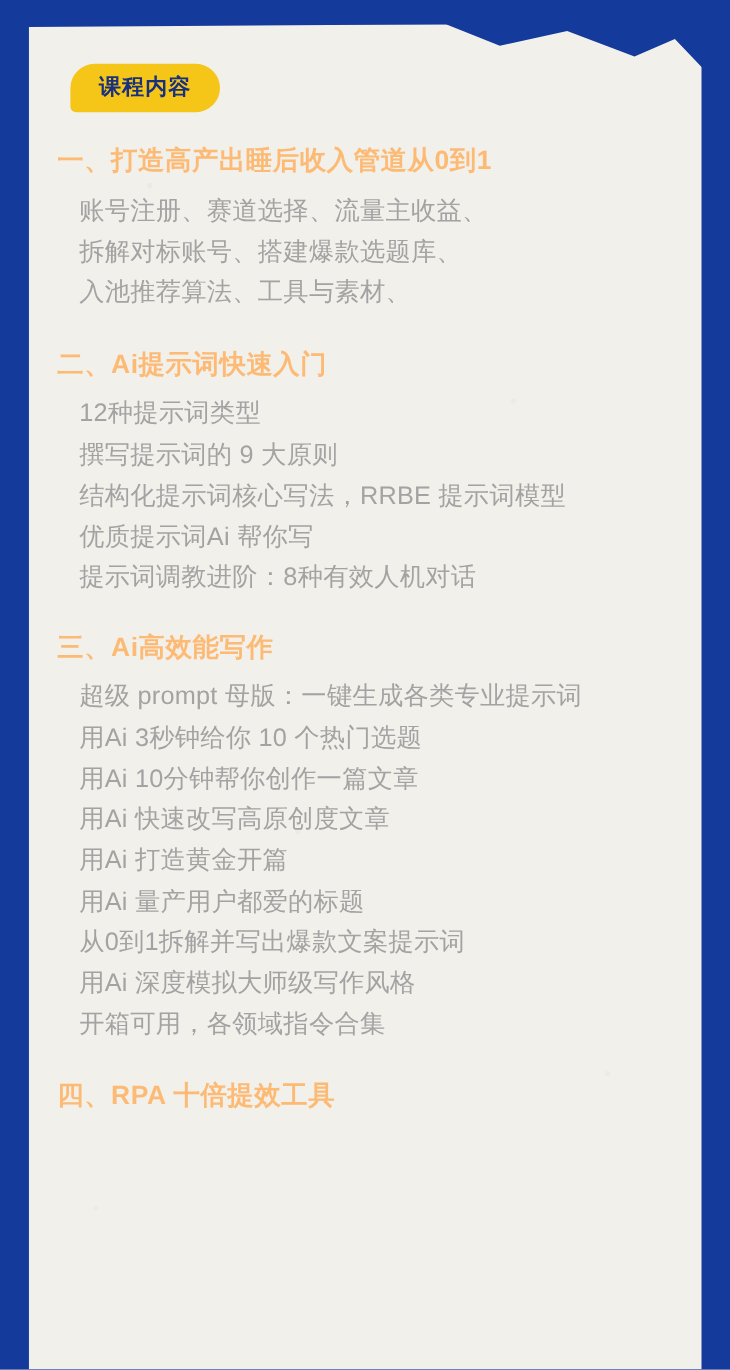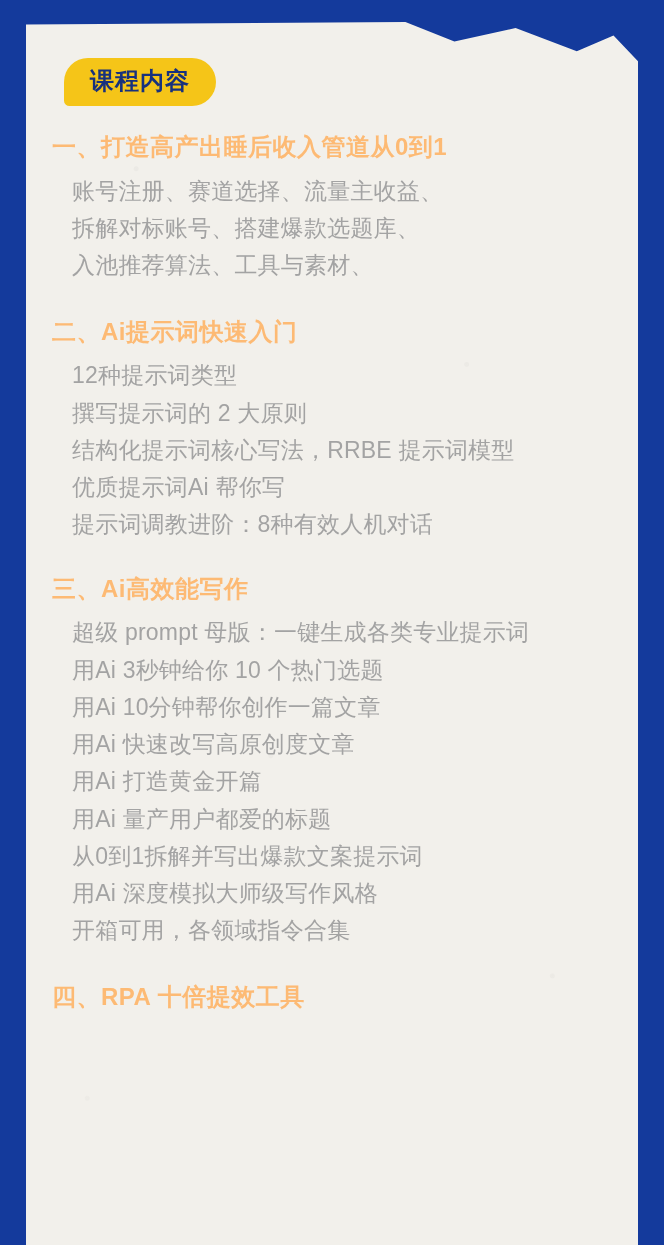--- a/index.html
+++ b/index.html
@@ -54,21 +54,21 @@
     height: 1223px;
   }
 
   
   .badge {
     position: absolute;
     left: 38px;
     top: 36px;
     background: #f5c518;
     color: #17317e;
-    font-size: 24px;
+    font-size: 20px;
     font-weight: bold;
     letter-spacing: 1px;
     padding: 11px 26px 13px 26px;
     border-radius: 26px 26px 26px 6px;
     line-height: 1;
   }
 
   .sections {
     position: absolute;
     left: 26px;
@@ -121,21 +121,21 @@
           <li>账号注册、赛道选择、流量主收益、</li>
           <li>拆解对标账号、搭建爆款选题库、</li>
           <li>入池推荐算法、工具与素材、</li>
         </ul>
       </div>
 
       <div class="section s2">
         <h2 class="section-title">二、Ai提示词快速入门</h2>
         <ul class="section-lines">
           <li>12种提示词类型</li>
-          <li>撰写提示词的 2 大原则</li>
+          <li>撰写提示词的 9 大原则</li>
           <li>结构化提示词核心写法，RRBE 提示词模型</li>
           <li>优质提示词Ai 帮你写</li>
           <li>提示词调教进阶：8种有效人机对话</li>
         </ul>
       </div>
 
       <div class="section s3">
         <h2 class="section-title">三、Ai高效能写作</h2>
         <ul class="section-lines">
           <li>超级 prompt 母版：一键生成各类专业提示词</li>

